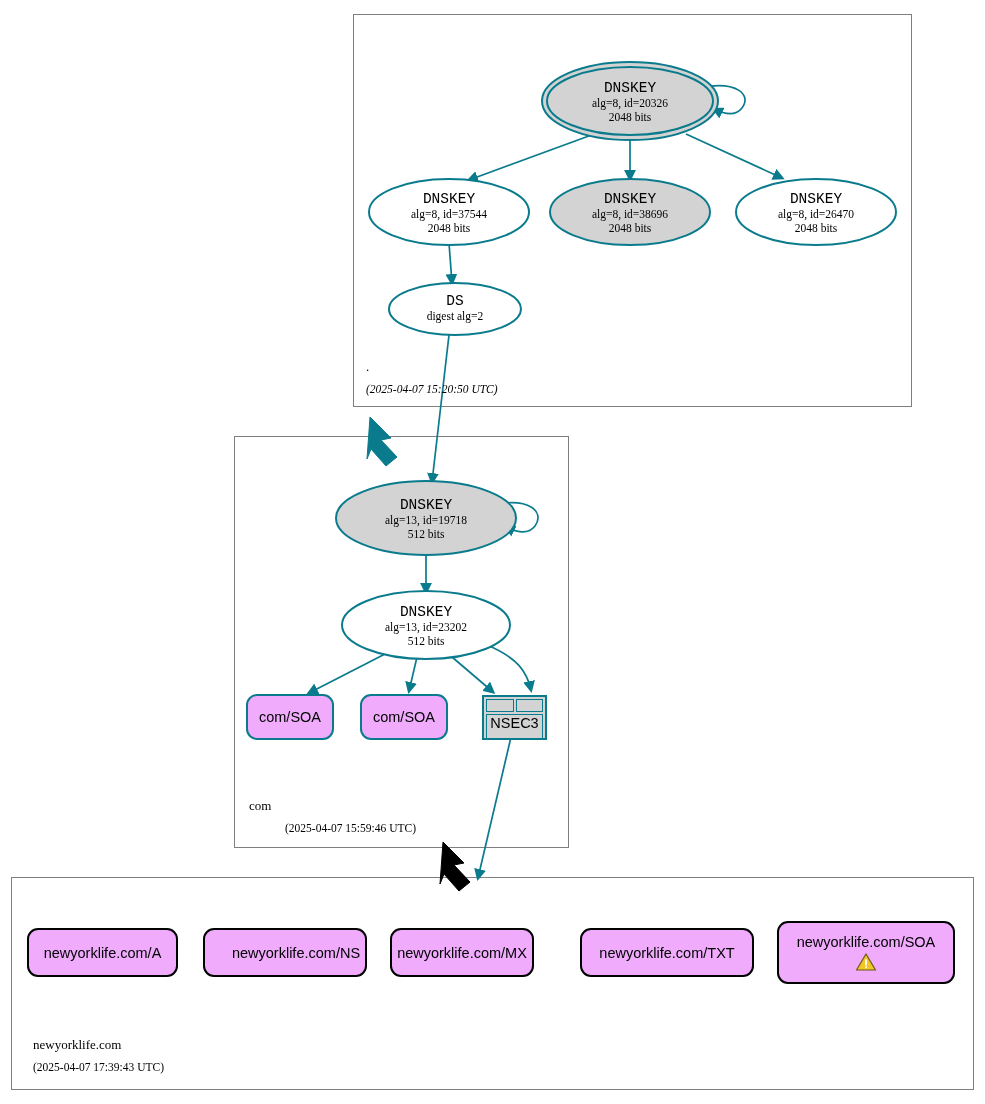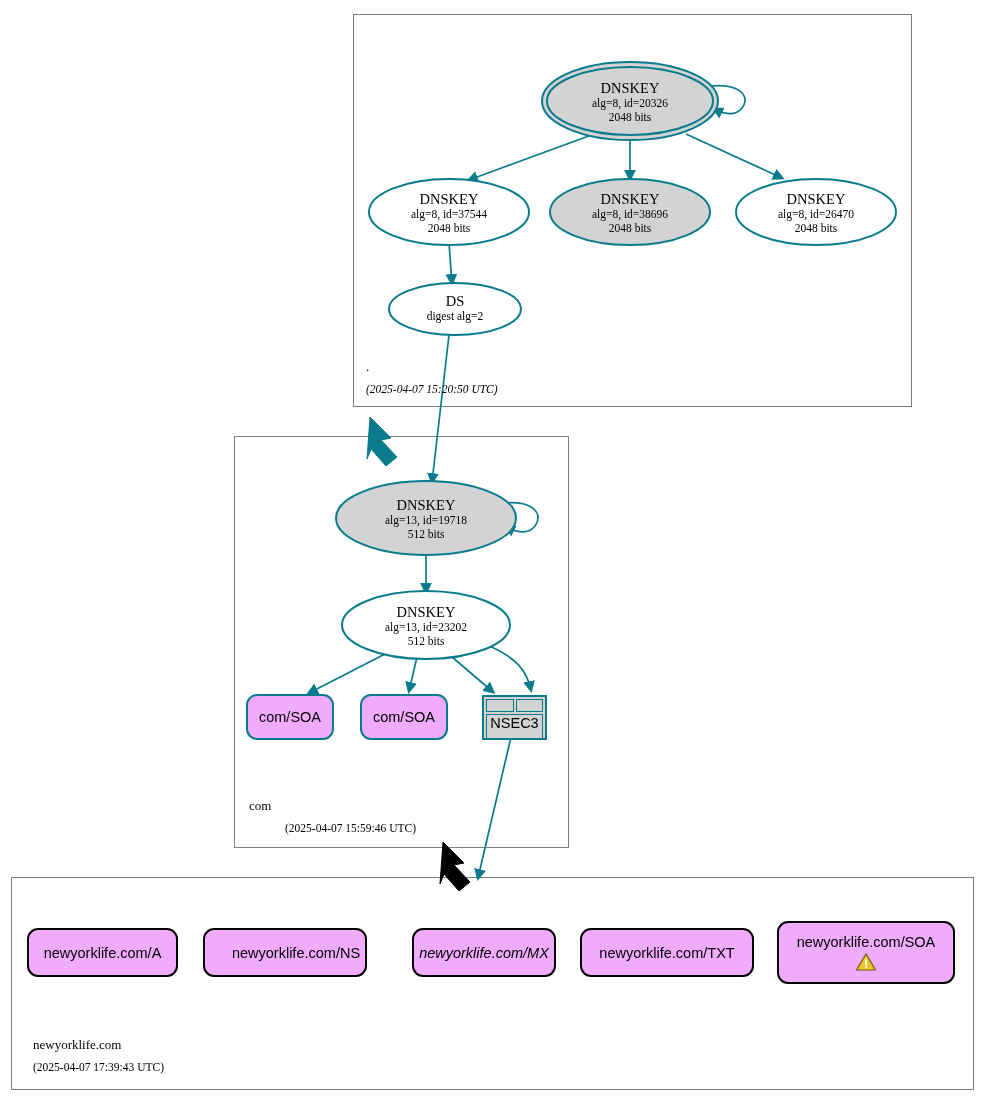--- a/index.html
+++ b/index.html
@@ -45,21 +45,21 @@
 
   
   .node-text {
     position: absolute;
     text-align: center;
     color: #000000;
     pointer-events: none;
     white-space: nowrap;
   }
   .t-title {
-    font-family: Liberation Serif, serif;
+    font-family: Liberation Mono, monospace;
     font-size: 14.5px;
     line-height: 17px;
   }
   .t-sub {
     font-family: "Liberation Serif", serif;
     font-size: 11.5px;
     line-height: 13.5px;
   }
   .t-nsec {
     font-family: "Liberation Sans", sans-serif;
@@ -260,21 +260,21 @@
 
   <div class="zone-label zone-name" style="left:249px; top:798px;">com</div>
   <div class="zone-label zone-time" style="left:249px; top:822px;padding-left:36px;">(2025-04-07 15:59:46 UTC)</div>
 
   <div class="rr-box rr-insecure" style="left:27px; top:928px; width:151px; height:49px;">
     <span class="rr-label">newyorklife.com/A</span>
   </div>
   <div class="rr-box rr-insecure" style="left:203px; top:928px; width:164px; height:49px;padding-left:22px;">
     <span class="rr-label">newyorklife.com/NS</span>
   </div>
-  <div class="rr-box rr-insecure" style="left:412px; top:928px; width:144px; height:49px;font-style:italic;">
+  <div class="rr-box rr-insecure" style="left:390px; top:928px; width:144px; height:49px;">
     <span class="rr-label">newyorklife.com/MX</span>
   </div>
   <div class="rr-box rr-insecure" style="left:580px; top:928px; width:174px; height:49px;">
     <span class="rr-label">newyorklife.com/TXT</span>
   </div>
 
   <div class="rr-box rr-insecure" style="left:777px; top:921px; width:178px; height:63px; flex-direction:column; gap:1px;">
     <span class="rr-label">newyorklife.com/SOA</span>
     <span class="warn-wrap">
       <svg width="22" height="20" viewBox="0 0 22 20" xmlns="http://www.w3.org/2000/svg">

